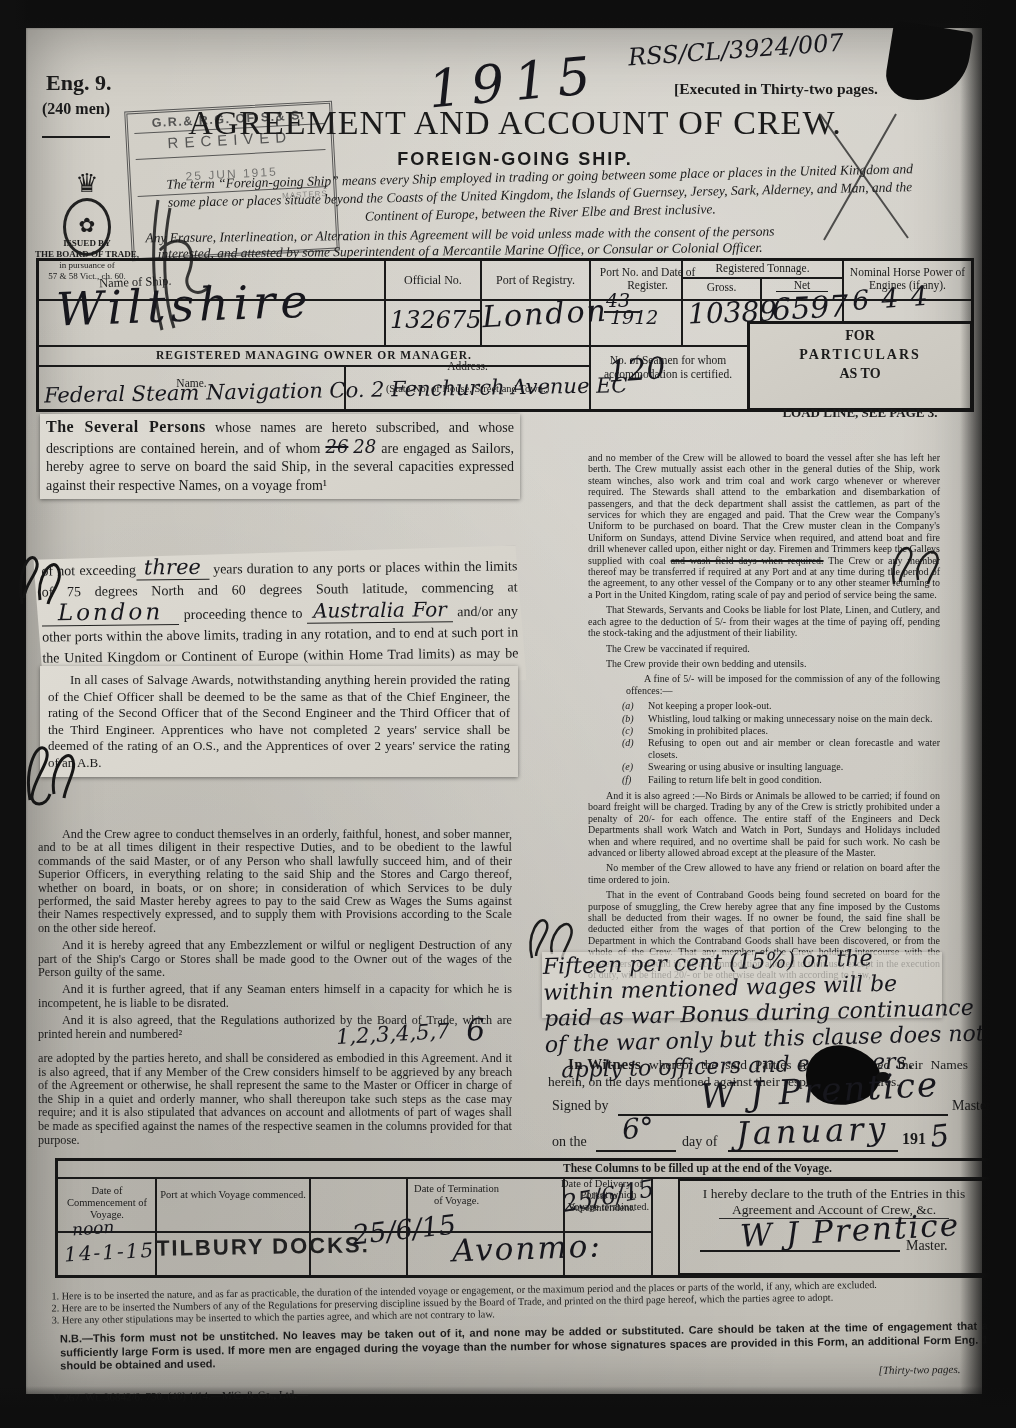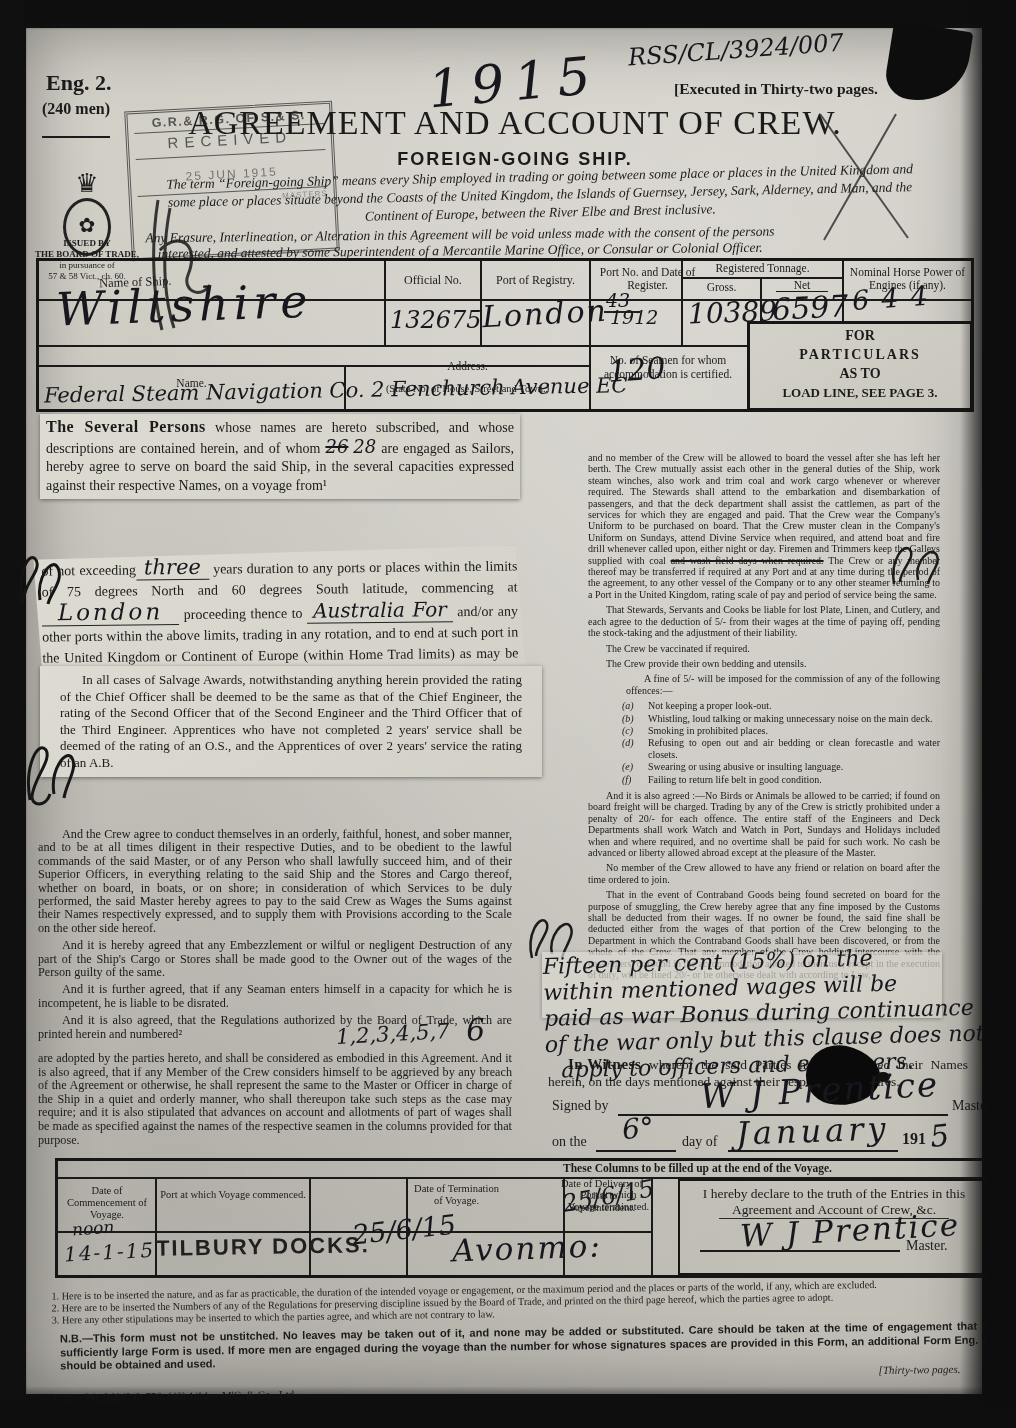--- a/index.html
+++ b/index.html
@@ -28,21 +28,21 @@
   .strike{text-decoration:line-through;text-decoration-thickness:2px;}
   .sans{font-family:"Liberation Sans","DejaVu Sans",sans-serif;}
 </style>
 </head>
 <body>
 
 <div class="page">
 
   <div class="abs paper"></div>
 
-  <div class="abs" style="left:46px;top:70px;font-size:22px;font-weight:bold;">Eng. 2.</div>
+  <div class="abs" style="left:46px;top:70px;font-size:22px;font-weight:bold;">Eng. 9.</div>
   <div class="abs" style="left:42px;top:100px;font-size:16px;font-weight:bold;border-bottom:2px solid #1b1b1b;padding-bottom:18px;">(240 men)</div>
 
   <div class="abs" style="left:128px;top:106px;width:190px;height:138px;border:3px double #4a4a4a;transform:rotate(-3deg);
               color:#474747;padding:3px 6px;font-family:'Liberation Sans',sans-serif;opacity:.9;">
     <div class="ctr" style="font-size:12.5px;font-weight:bold;letter-spacing:1.5px;">G.R.&amp; R.G. OF S.&amp; S.</div>
     <div class="stamp-line"></div>
     <div class="ctr" style="font-size:15px;letter-spacing:6px;">RECEIVED</div>
     <div class="stamp-line" style="margin-top:6px;"></div>
     <div class="ctr" style="font-size:12px;letter-spacing:2px;opacity:.75;margin-top:12px;">25 JUN 1915</div>
     <div class="stamp-line" style="margin-top:10px;"></div>
@@ -93,34 +93,35 @@
 
     <div class="abs" style="left:60px;top:14px;font-size:12.5px;transform:rotate(-2deg);">Name of Ship.</div>
     <div class="abs ctr" style="left:347px;top:12px;width:94px;font-size:12px;">Official No.</div>
     <div class="abs ctr" style="left:443px;top:12px;width:107px;font-size:12px;">Port of Registry.</div>
     <div class="abs ctr" style="left:552px;top:5px;width:113px;font-size:11.5px;line-height:13px;">Port No. and Date of Register.</div>
     <div class="abs ctr" style="left:644px;top:1px;width:159px;font-size:11.5px;">Registered Tonnage.</div>
     <div class="abs ctr" style="left:644px;top:20px;width:77px;font-size:11.5px;">Gross.</div>
     <div class="abs ctr" style="left:723px;top:18px;width:80px;font-size:11.5px;border-bottom:1px solid #1a1a1a;margin:0 14px;width:52px;">Net</div>
     <div class="abs ctr" style="left:805px;top:5px;width:127px;font-size:11.5px;line-height:13px;">Nominal Horse Power of Engines (if any).</div>
 
+    <div class="abs ctr" style="left:0;top:88px;width:550px;font-size:11.5px;font-weight:bold;letter-spacing:1px;">REGISTERED   MANAGING   OWNER   OR   MANAGER.</div>
     <div class="abs bar" style="left:0;top:104px;width:550px;height:1.5px;"></div>
     <div class="abs bar" style="left:305px;top:104px;width:1.5px;height:44px;"></div>
     <div class="abs ctr" style="left:0;top:116px;width:305px;font-size:11.5px;">Name.</div>
     <div class="abs ctr" style="left:307px;top:99px;width:243px;font-size:11.5px;">Address.</div>
     <div class="abs ctr" style="left:307px;top:122px;width:243px;font-size:10.5px;">(State No. of House, Street and Town.)</div>
     <div class="abs bar" style="left:550px;top:84px;width:2px;height:64px;"></div>
     <div class="abs ctr" style="left:554px;top:92px;width:150px;font-size:11.5px;line-height:14px;">No. of Seamen for whom accommodation is certified.</div>
 
     <div class="abs" style="left:708px;top:60px;width:220px;height:84px;border:3px solid #161616;background:linear-gradient(150deg,#d4d1c9,#c9c6be);">
       <div class="ctr" style="font-size:14px;font-weight:bold;line-height:19px;margin-top:2px;">
         <div>FOR</div>
         <div style="letter-spacing:2px;">PARTICULARS</div>
         <div>AS TO</div>
-        <div style="font-size:13px;">LOAD LINE, SEE PAGE 3.</div>
+        <div style="font-size:13px;margin-top:20px;">LOAD LINE, SEE PAGE 3.</div>
       </div>
     </div>
   </div>
 
   <div class="abs hw" style="left:56px;top:278px;font-size:46px;letter-spacing:5px;transform:rotate(-2deg);">Wiltshire</div>
   <div class="abs hw" style="left:390px;top:306px;font-size:24px;">132675</div>
   <div class="abs hw" style="left:482px;top:296px;font-size:30px;transform:rotate(-3deg);letter-spacing:2px;">London</div>
   <div class="abs hw" style="left:604px;top:292px;font-size:19px;line-height:17px;">
     <span style="border-bottom:2px solid #222;padding:0 10px 0 2px;">43</span><br>
     <span style="padding-left:6px;">1912</span>
@@ -134,21 +135,21 @@
   <div class="abs slip just" style="left:40px;top:414px;width:468px;font-size:14px;line-height:18.5px;padding:4px 6px;">
     <span class="gothic" style="font-size:16px;">The Several Persons</span><span> whose names are hereto subscribed, and whose descriptions are contained herein, and of whom </span><span class="hw strike" style="font-size:18px;">26</span>&nbsp;<span class="hw" style="font-size:18px;">28</span><span> are engaged as Sailors, hereby agree to serve on board the said Ship, in the several capacities expressed against their respective Names, on a voyage from¹</span>
   </div>
 
   <div class="abs slip just" style="left:34px;top:548px;width:476px;font-size:14px;line-height:21px;padding:8px 8px 6px;transform:rotate(-.6deg);
               clip-path:polygon(0 6%,98% 0,100% 88%,2% 100%);">
     <span>of not exceeding</span><span class="hw hw-u" style="font-size:21px;padding:0 8px;">three</span><span> years duration to any ports or places within the limits of 75 degrees North and 60 degrees South latitude, commencing at </span><span class="hw hw-u" style="font-size:23px;padding:0 16px;letter-spacing:3px;">London</span><span> proceeding thence to </span><span class="hw hw-u" style="font-size:20px;padding:0 6px;">Australia For</span><span> and/or any other ports within the above limits, trading in any rotation, and to end at such port in the United Kingdom or Continent of Europe (within Home Trad limits) as may be required by the master.</span>
     <div style="height:5px;margin-top:3px;background:repeating-linear-gradient(100deg,#2a2a2a 0 5px,transparent 5px 9px);opacity:.7;"></div>
   </div>
 
-  <div class="abs slip just" style="left:40px;top:666px;width:462px;font-size:13px;line-height:16.5px;padding:6px 20px;text-indent:22px;">
+  <div class="abs slip just" style="left:40px;top:666px;width:462px;font-size:13px;line-height:16.5px;padding:6px 8px;text-indent:22px;">
     <span>In all cases of Salvage Awards, notwithstanding anything herein provided the rating of the Chief Officer shall be deemed to be the same as that of the Chief Engineer, the rating of the Second Officer that of the Second Engineer and the Third Officer that of the Third Engineer.  Apprentices who have not completed 2 years' service shall be deemed of the rating of an O.S., and the Apprentices of over 2 years' service the rating of an A.B.</span>
   </div>
 
   <svg class="abs" style="left:14px;top:546px;" width="56" height="66" viewBox="0 0 56 66">
     <path d="M8,58 C2,26 16,4 22,14 C28,24 10,38 10,52 M26,54 C22,32 38,10 44,22 C50,34 36,48 34,58" stroke="#161616" stroke-width="3" fill="none"></path>
   </svg>
   <svg class="abs" style="left:888px;top:540px;" width="62" height="52" viewBox="0 0 62 52">
     <path d="M6,44 C2,20 16,2 22,10 C28,18 12,30 12,42 M30,40 C26,22 42,6 48,14 C54,22 42,34 40,44" stroke="#1c1c1c" stroke-width="2.5" fill="none"></path>
   </svg>
   <svg class="abs" style="left:20px;top:736px;" width="64" height="76" viewBox="0 0 64 76">
@@ -181,21 +182,21 @@
     <div class="off-row">
         <span class="off-id">(b)</span>
         <span>Whistling, loud talking or making unnecessary noise on the main deck.</span>
       </div>
     <div class="off-row">
         <span class="off-id">(c)</span>
         <span>Smoking in prohibited places.</span>
       </div>
     <div class="off-row">
         <span class="off-id">(d)</span>
-        <span>Refusing to open out and air bedding or clean forecastle and water closets.</span>
+        <span>Refusing to open out and air member or clean forecastle and water closets.</span>
       </div>
     <div class="off-row">
         <span class="off-id">(e)</span>
         <span>Swearing or using abusive or insulting language.</span>
       </div>
     <div class="off-row" style="margin-bottom:5px;">
         <span class="off-id">(f)</span>
         <span>Failing to return life belt in good condition.</span>
       </div>
     <p style="text-indent:18px;"><span>And it is also agreed :—No Birds or Animals be allowed to be carried; if found on board freight will be charged.  Trading by any of the Crew is strictly prohibited under a penalty of 20/- for each offence.  The entire staff of the Engineers and Deck Departments shall work Watch and Watch in Port, Sundays and Holidays included when and where required, and no overtime shall be paid for such work. No cash be advanced or liberty allowed abroad except at the pleasure of the Master.</span></p>

